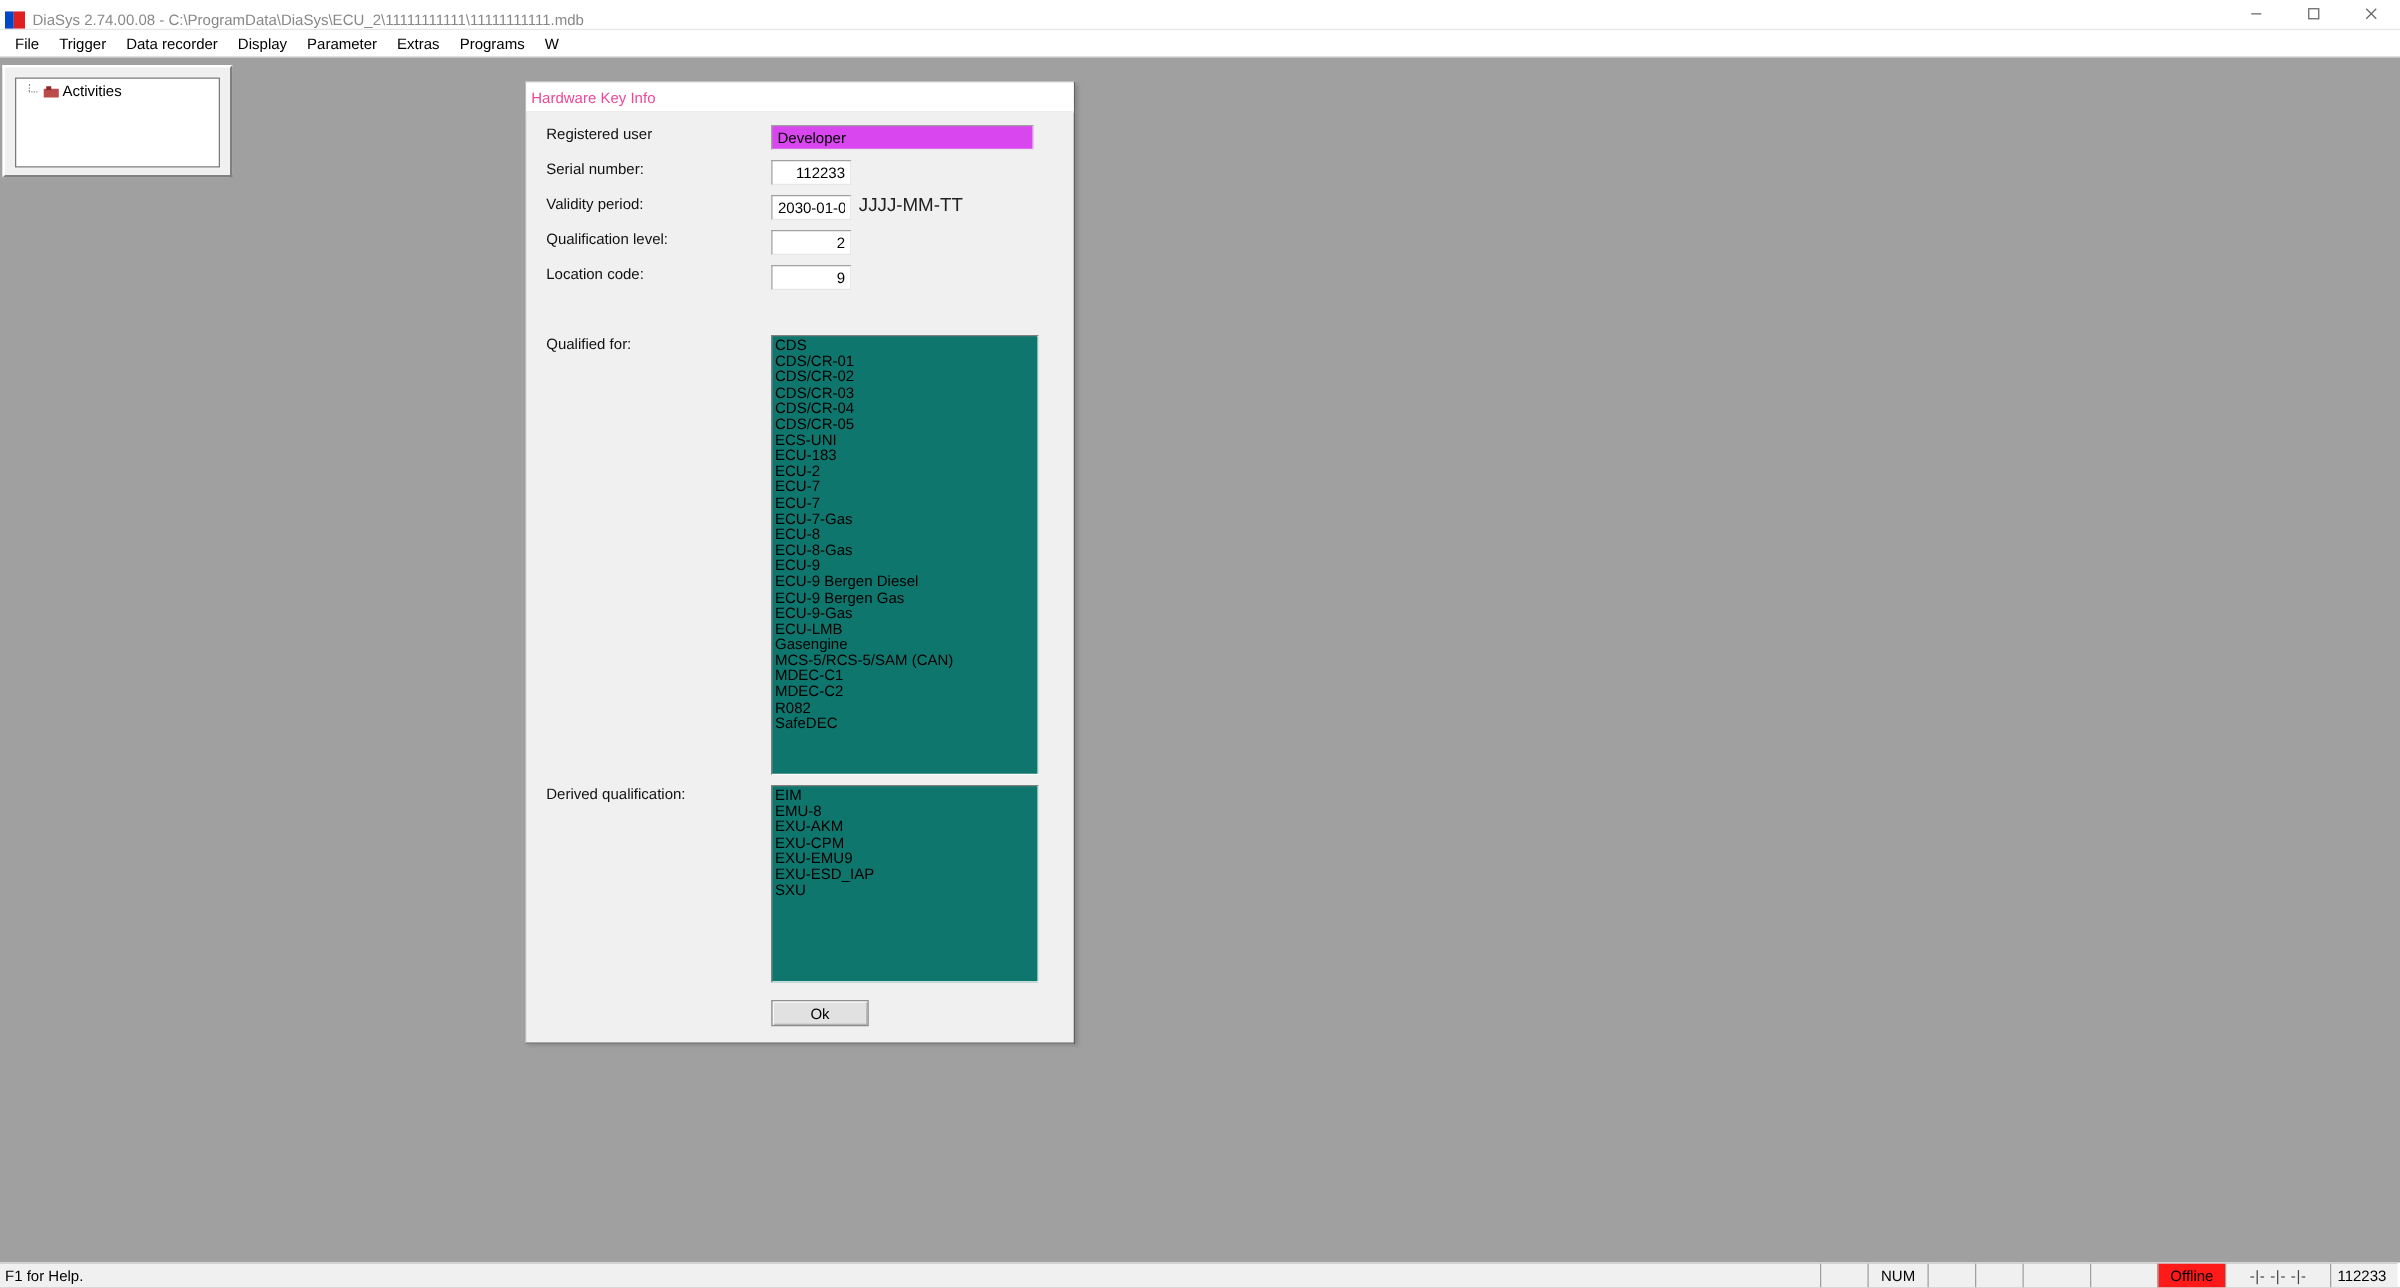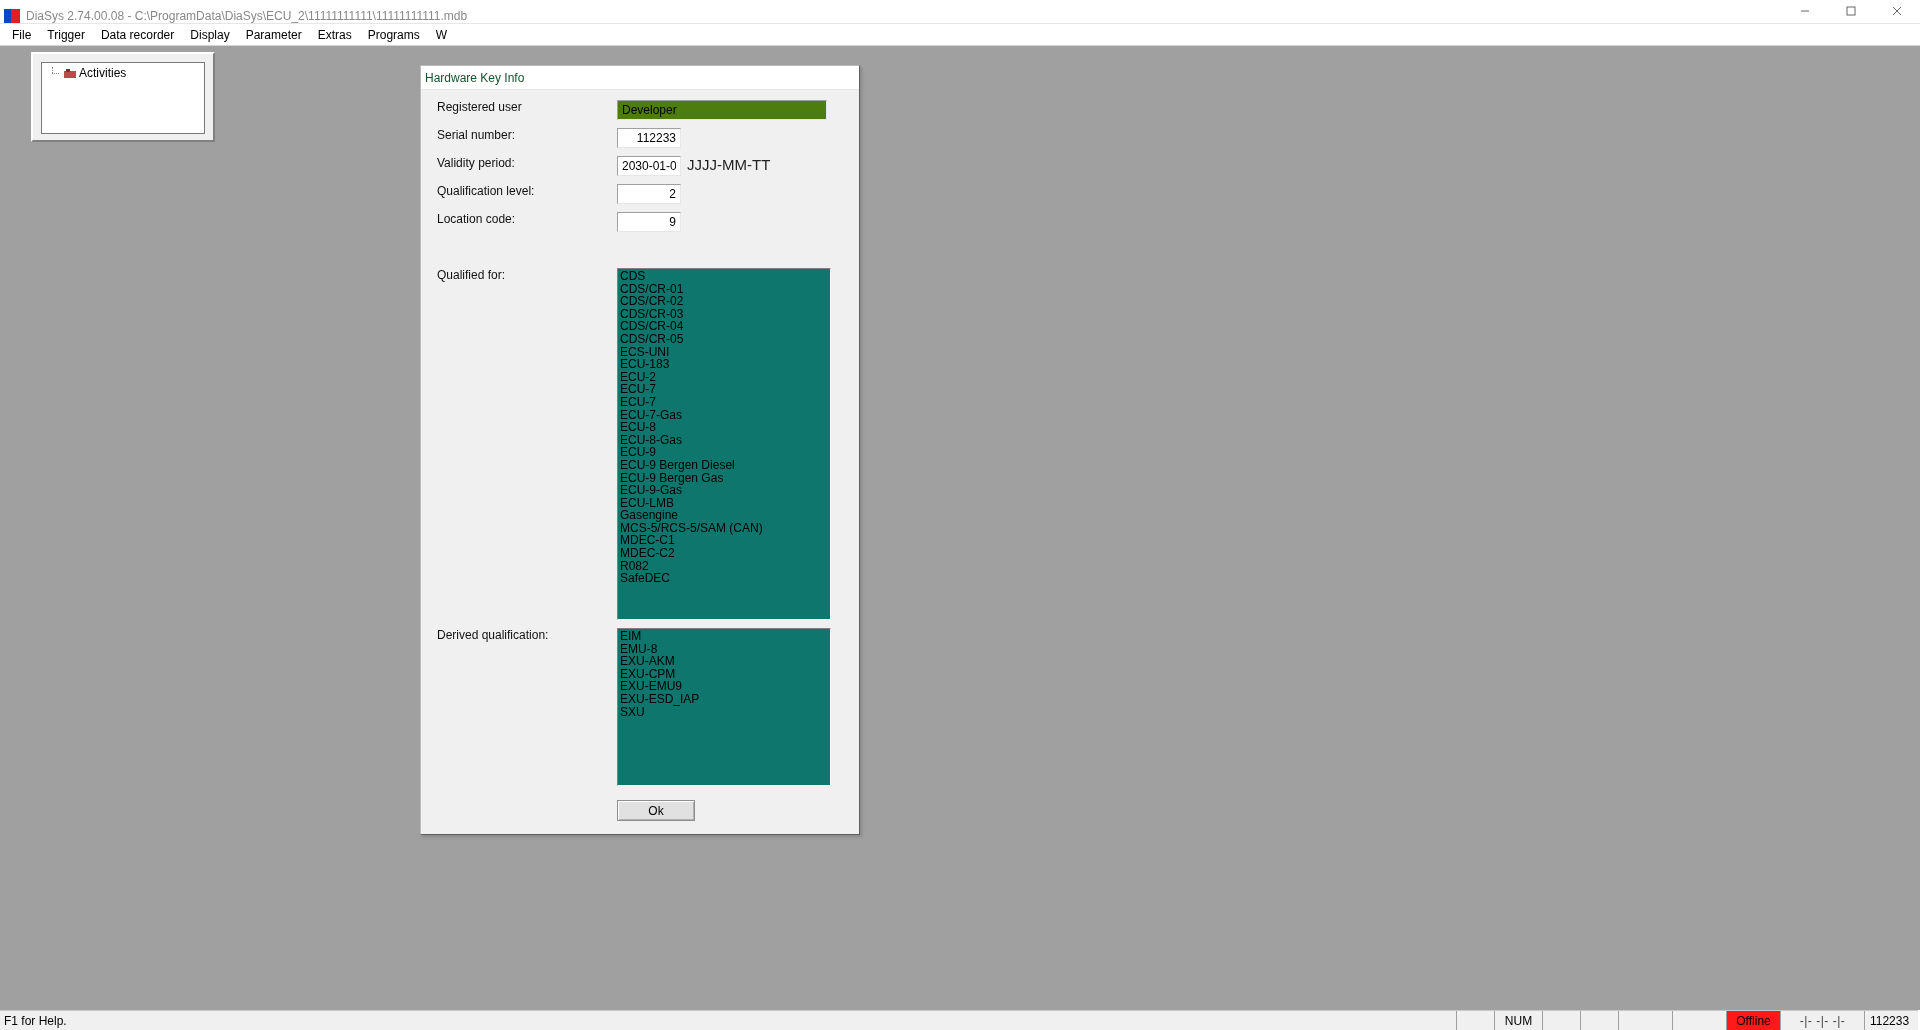--- a/index.html
+++ b/index.html
@@ -55,21 +55,20 @@
     bottom: 20px;
   }
   .panel {
     position: absolute;
     left: 2px; top: 6px;
     width: 184px; height: 90px;
     background: #f0f0f0;
     border: 2px solid;
     border-color: #fff #808080 #808080 #fff;
     padding: 8px;
-    margin-left: 29px;
   }
   .treebox {
     background: #fff;
     border: 1px solid #7a7a7a;
     height: 72px;
     padding: 3px 5px;
     font-size: 12px;
   }
   .treenode {
     display: flex; align-items: center;
@@ -106,41 +105,41 @@
     border-top: 1px solid #bbb;
     border-left: 1px solid #bbb;
     border-right: 1px solid #606060;
     border-bottom: 1px solid #606060;
     box-shadow: 2px 2px 3px rgba(0,0,0,0.15);
     z-index: 5;
   }
   .dialog-title {
     height: 24px;
     background: #fff;
-    color: #14532d;
+    color: #ec4899;
     display: flex; align-items: center;
     padding: 0 4px;
     font-size: 12px;
     border-bottom: 1px solid #e6e6e6;
   }
   .dialog-body {
     padding: 10px 16px 6px 16px;
   }
   .row {
     display: flex;
     align-items: flex-start;
     margin-bottom: 8px;
   }
   .row .lbl {
     width: 180px;
     color: #111;
   }
   .field-wide {
     width: 210px;
-    background: #4d7c0f;
+    background: #d946ef;
     border: 1px solid;
     border-color: #a0a0a0 #e6e6e6 #e6e6e6 #a0a0a0;
     padding: 2px 4px;
     font-size: 12px;
   }
   .field-narrow {
     width: 64px;
     background: #fff;
     border: 1px solid;
     border-color: #a0a0a0 #e6e6e6 #e6e6e6 #a0a0a0;

